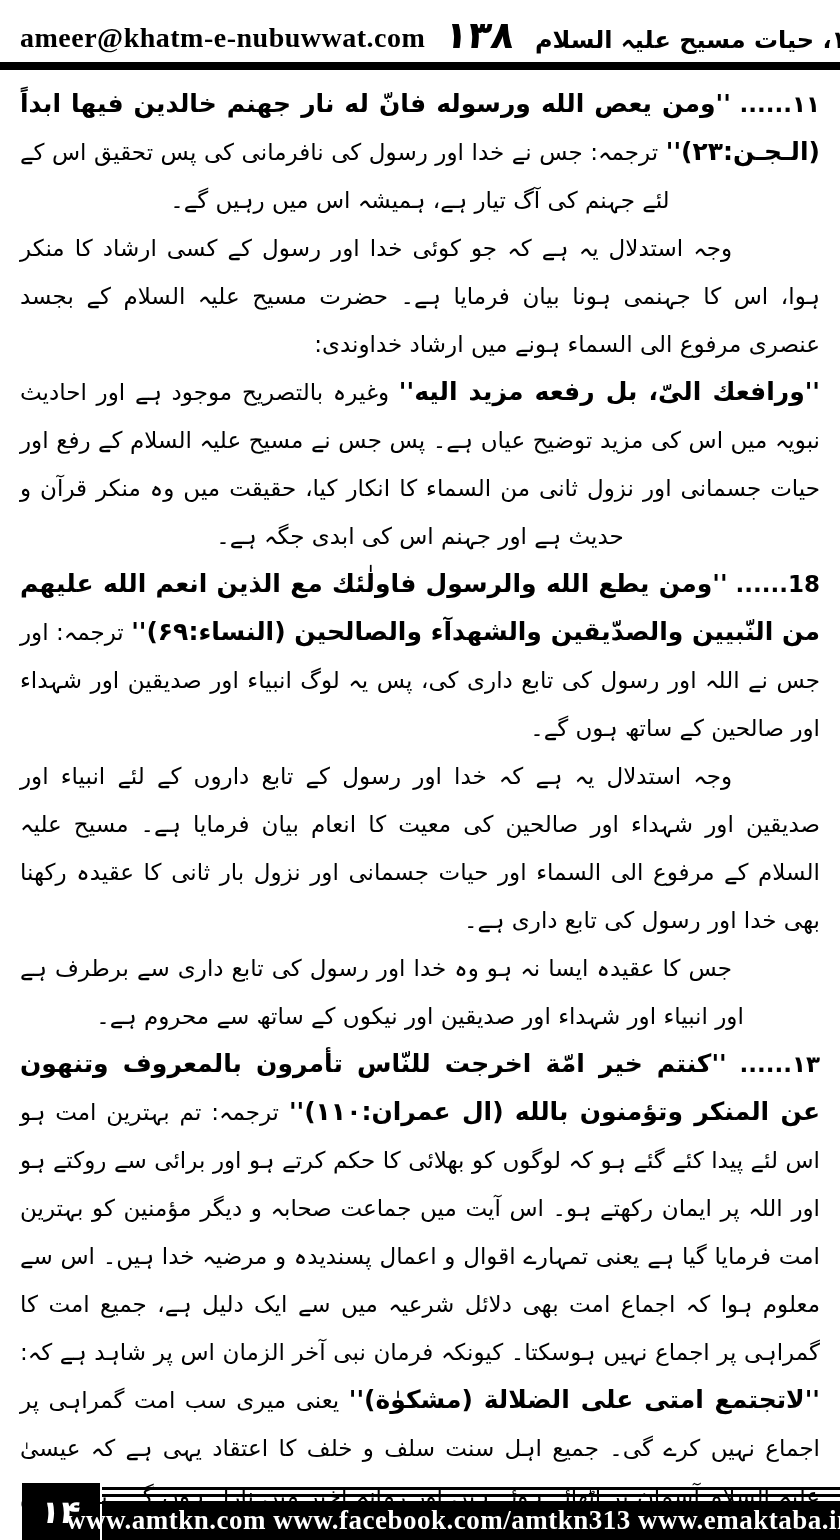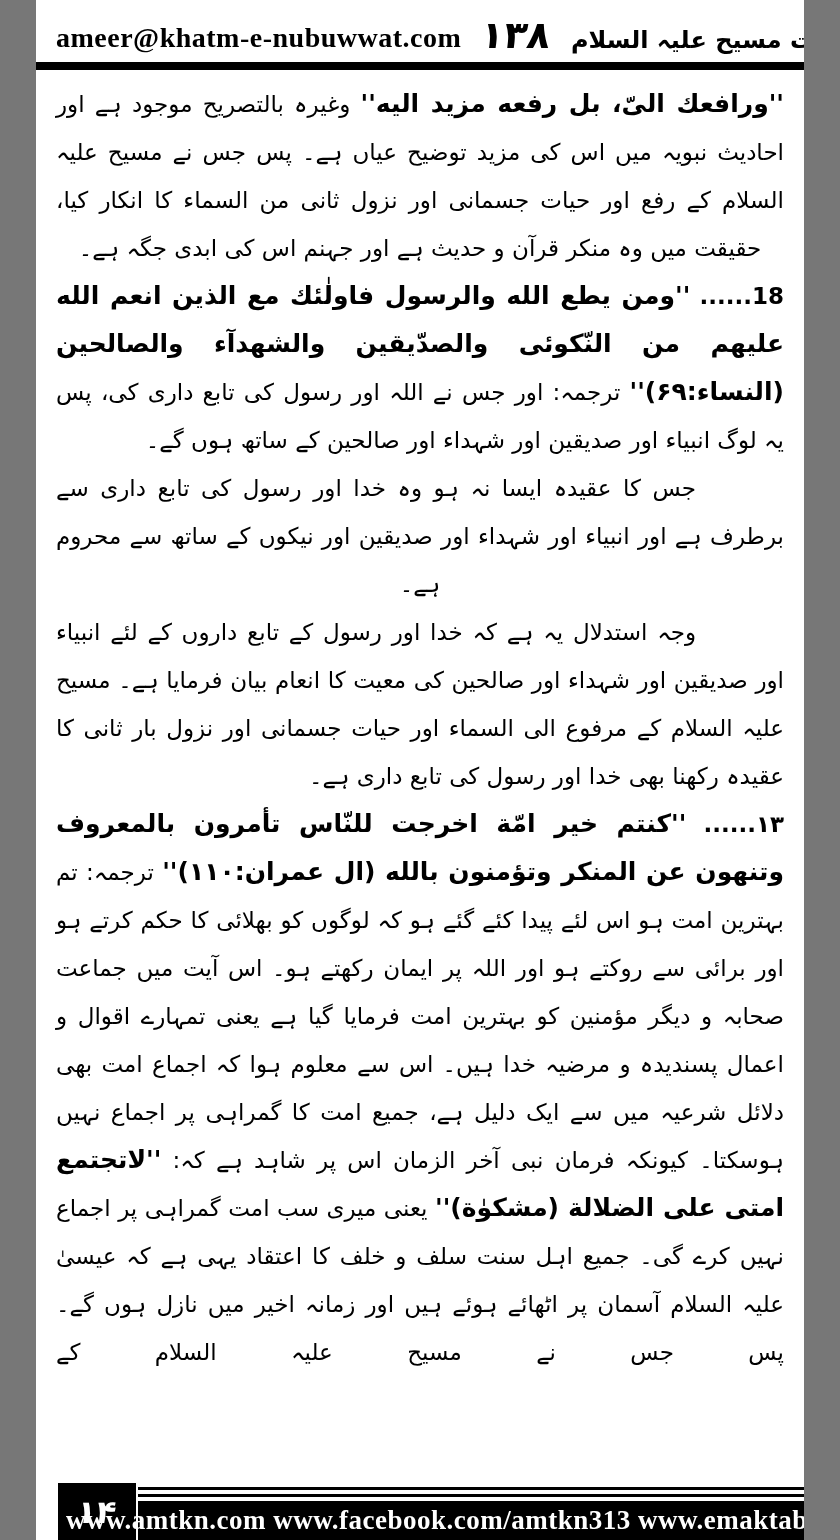--- a/index.html
+++ b/index.html
@@ -1,17 +1,17 @@
 <!DOCTYPE html>
 <html><head>
 <meta charset="utf-8">
 <style>
   html,body{margin:0;padding:0;background:#777;}
   .page{
-    width:768px;height:1540px;background:#ffffff;color:#000;
+    width:840px;height:1540px;background:#ffffff;color:#000;
     position:relative;overflow:hidden;margin:0 auto;
     font-family:"DejaVu Sans",sans-serif;
   }
   
   .hdr{
     display:flex;align-items:flex-end;
     padding:16px 20px 0 20px;gap:14px;
   }
   .hdr-email{
     font-family:"Liberation Serif",serif;font-weight:bold;
@@ -61,29 +61,31 @@
 
   <header class="hdr">
     <div class="hdr-email">ameer@khatm-e-nubuwwat.com</div>
     <div class="hdr-pagenum">۱۳۸</div>
     <div class="hdr-title">محاسبہ قادیانیت جلد ۱۸، حیات مسیح علیہ السلام</div>
   </header>
   <div class="hdr-rule"></div>
 
   <main class="body">
 
+    <p class="last-center"><span class="num">۱۱......</span> <span class="arabic">''ومن يعص الله ورسوله فانّ له نار جهنم خالدين فيها ابداً (الـجـن:۲۳)''</span> <span>ترجمہ: جس نے خدا اور رسول کی نافرمانی کی پس تحقیق اس کے لئے جہنم کی آگ تیار ہے، ہمیشہ اس میں رہیں گے۔</span></p>
 
+    <p class="indent"><span>وجہ استدلال یہ ہے کہ جو کوئی خدا اور رسول کے کسی ارشاد کا منکر ہوا، اس کا جہنمی ہونا بیان فرمایا ہے۔ حضرت مسیح علیہ السلام کے بجسد عنصری مرفوع الی السماء ہونے میں ارشاد خداوندی:</span></p>
 
     <p class="last-center"><span class="arabic">''ورافعك الىّ، بل رفعه مزید اليه''</span> <span>وغیرہ بالتصریح موجود ہے اور احادیث نبویہ میں اس کی مزید توضیح عیاں ہے۔ پس جس نے مسیح علیہ السلام کے رفع اور حیات جسمانی اور نزول ثانی من السماء کا انکار کیا، حقیقت میں وہ منکر قرآن و حدیث ہے اور جہنم اس کی ابدی جگہ ہے۔</span></p>
 
-    <p><span class="num">18......</span> <span class="arabic">''ومن يطع الله والرسول فاولٰئك مع الذين انعم الله عليهم من النّکوئی والصدّيقين والشهدآء والصالحين (النساء:۶۹)''</span> <span>ترجمہ: اور جس نے اللہ اور رسول کی تابع داری کی، پس یہ لوگ انبیاء اور صدیقین اور شہداء اور صالحین کے ساتھ ہوں گے۔</span></p>
+    <p><span class="num">18......</span> <span class="arabic">''ومن يطع الله والرسول فاولٰئك مع الذين انعم الله عليهم من النّبيين والصدّيقين والشهدآء والصالحين (النساء:۶۹)''</span> <span>ترجمہ: اور جس نے اللہ اور رسول کی تابع داری کی، پس یہ لوگ انبیاء اور صدیقین اور شہداء اور صالحین کے ساتھ ہوں گے۔</span></p>
+
+    <p class="indent"><span>وجہ استدلال یہ ہے کہ خدا اور رسول کے تابع داروں کے لئے انبیاء اور صدیقین اور شہداء اور صالحین کی معیت کا انعام بیان فرمایا ہے۔ مسیح علیہ السلام کے مرفوع الی السماء اور حیات جسمانی اور نزول بار ثانی کا عقیدہ رکھنا بھی خدا اور رسول کی تابع داری ہے۔</span></p>
 
     <p class="indent last-center"><span>جس کا عقیدہ ایسا نہ ہو وہ خدا اور رسول کی تابع داری سے برطرف ہے اور انبیاء اور شہداء اور صدیقین اور نیکوں کے ساتھ سے محروم ہے۔</span></p>
-
-    <p class="indent"><span>وجہ استدلال یہ ہے کہ خدا اور رسول کے تابع داروں کے لئے انبیاء اور صدیقین اور شہداء اور صالحین کی معیت کا انعام بیان فرمایا ہے۔ مسیح علیہ السلام کے مرفوع الی السماء اور حیات جسمانی اور نزول بار ثانی کا عقیدہ رکھنا بھی خدا اور رسول کی تابع داری ہے۔</span></p>
 
     <p class="last-justify"><span class="num">۱۳......</span> <span class="arabic">''كنتم خير امّة اخرجت للنّاس تأمرون بالمعروف وتنهون عن المنكر وتؤمنون بالله (ال عمران:۱۱۰)''</span> <span>ترجمہ: تم بہترین امت ہو اس لئے پیدا کئے گئے ہو کہ لوگوں کو بھلائی کا حکم کرتے ہو اور برائی سے روکتے ہو اور اللہ پر ایمان رکھتے ہو۔ اس آیت میں جماعت صحابہ و دیگر مؤمنین کو بہترین امت فرمایا گیا ہے یعنی تمہارے اقوال و اعمال پسندیدہ و مرضیہ خدا ہیں۔ اس سے معلوم ہوا کہ اجماع امت بھی دلائل شرعیہ میں سے ایک دلیل ہے، جمیع امت کا گمراہی پر اجماع نہیں ہوسکتا۔ کیونکہ فرمان نبی آخر الزمان اس پر شاہد ہے کہ:</span> <span class="arabic">''لاتجتمع امتى على الضلالة (مشكوٰة)''</span> <span>یعنی میری سب امت گمراہی پر اجماع نہیں کرے گی۔ جمیع اہل سنت سلف و خلف کا اعتقاد یہی ہے کہ عیسیٰ علیہ السلام آسمان پر اٹھائے ہوئے ہیں اور زمانہ اخیر میں نازل ہوں گے۔ پس جس نے مسیح علیہ السلام کے</span></p>
 
   </main>
 
   <footer>
     <div class="ftr-corner">
         <span>۱۴</span>
       </div>
     <div class="ftr-barwrap">

